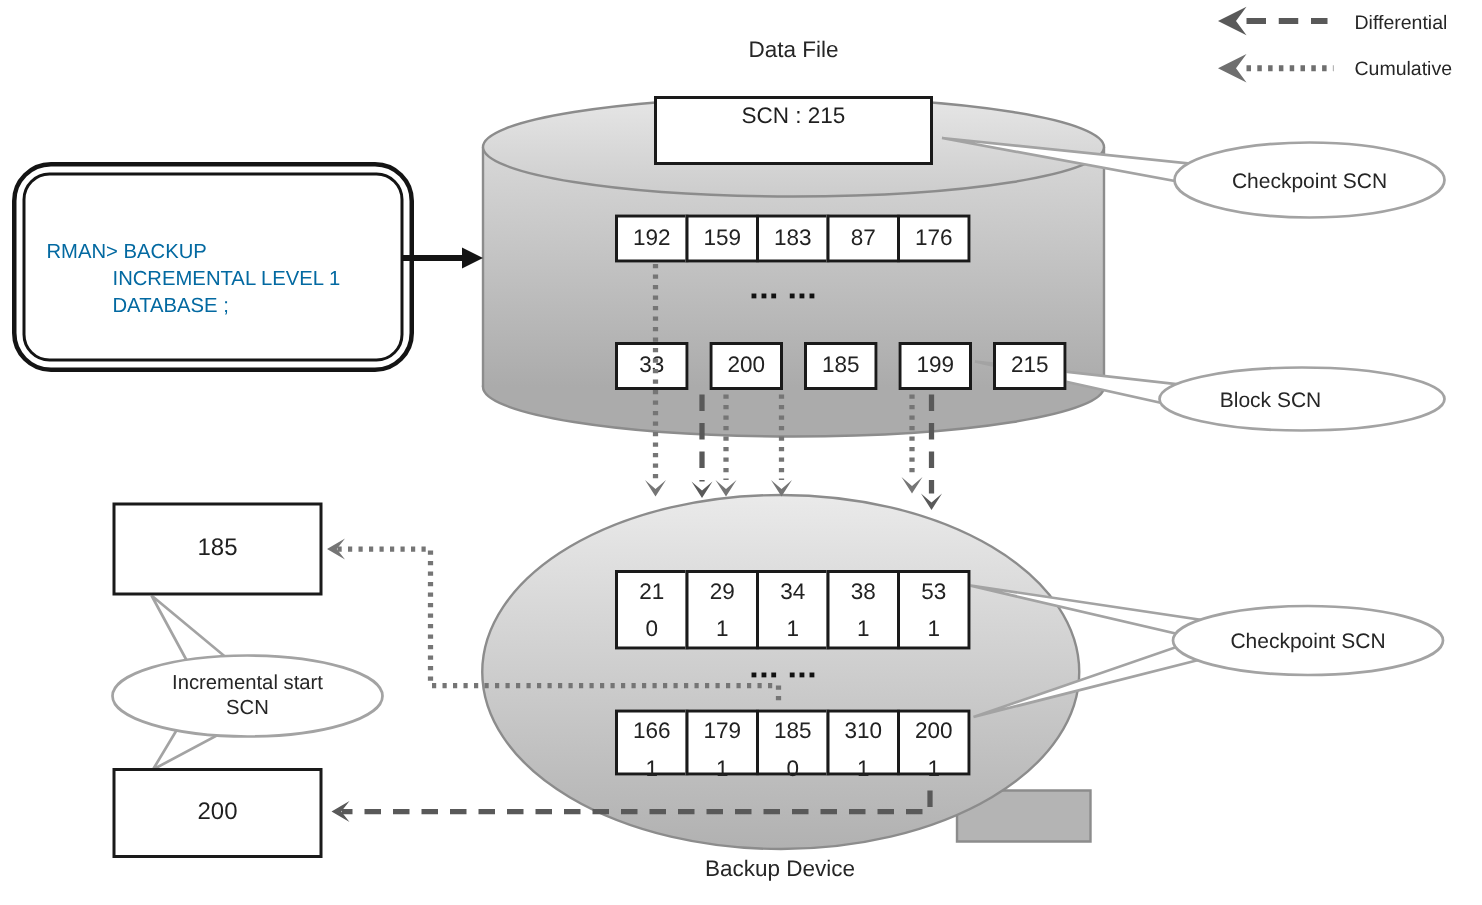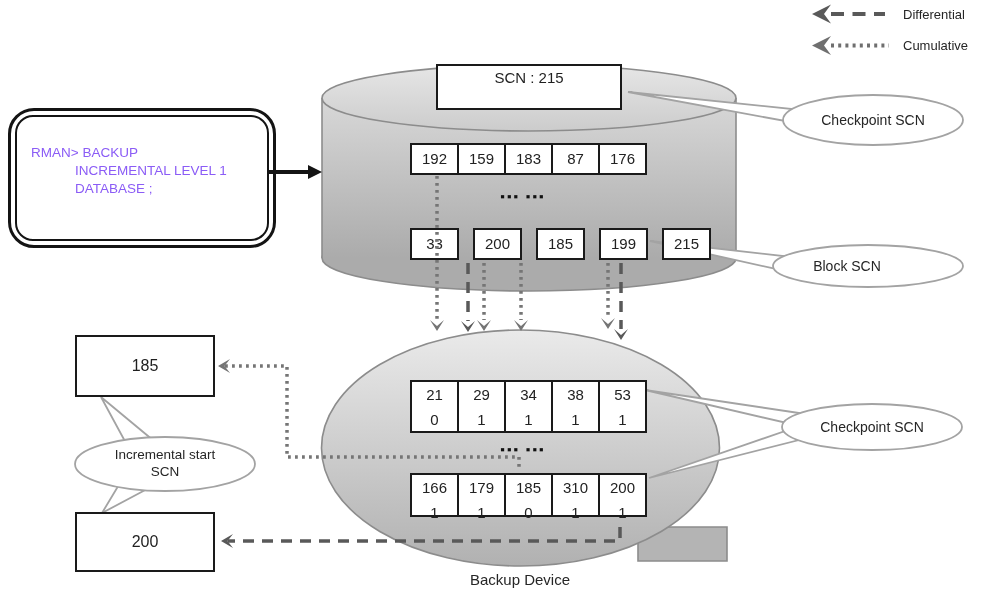--- a/index.html
+++ b/index.html
@@ -13,21 +13,21 @@
   .center{text-align:center;}
   
   .legend-label{position:absolute;z-index:1;font-size:13px;color:#262626;}
   
   .rman-outer{
     position:absolute;left:8px;top:108px;width:254px;height:126px;z-index:1;
     border:3px solid #141414;border-radius:26px;padding:4px;box-sizing:content-box;background:#fff;
   }
   .rman-inner{
     width:100%;height:100%;border:2px solid #141414;border-radius:18px;box-sizing:border-box;
-    padding-top:27px;padding-left:14px;font-size:13.5px;line-height:18px;color:#8b5cf6;
+    padding-top:42px;padding-left:14px;font-size:13.5px;line-height:18px;color:#0369a1;
   }
   .rman-inner .indent{padding-left:44px;}
   
   .white-box{
     position:absolute;z-index:1;background:#ffffff;border:2px solid #1a1a1a;box-sizing:border-box;
   }
   
   .blockrow{position:absolute;z-index:1;display:flex;margin-left:12px;}
   .cell{
     width:49px;box-sizing:border-box;background:#ffffff;border:2px solid #1a1a1a;
@@ -102,20 +102,21 @@
   <div class="legend-label" style="left:903px;top:38px;">Cumulative</div>
 
   <div class="rman-outer">
     <div class="rman-inner">
       <div>RMAN&gt; BACKUP</div>
       <div class="indent">INCREMENTAL LEVEL 1</div>
       <div class="indent">DATABASE ;</div>
     </div>
   </div>
 
+  <div class="section-label" style="left:436px;top:25px;width:186px;">Data File</div>
 
   <div class="white-box center" style="left:436px;top:64px;width:186px;height:46px;font-size:15px;line-height:21px;padding-top:1px;">
     <div>SCN : 215</div>
   </div>
 
   <div class="blockrow df" style="left:398px;top:143px;">
     <div class="cell">192</div>
     <div class="cell">159</div>
     <div class="cell">183</div>
     <div class="cell">87</div>

